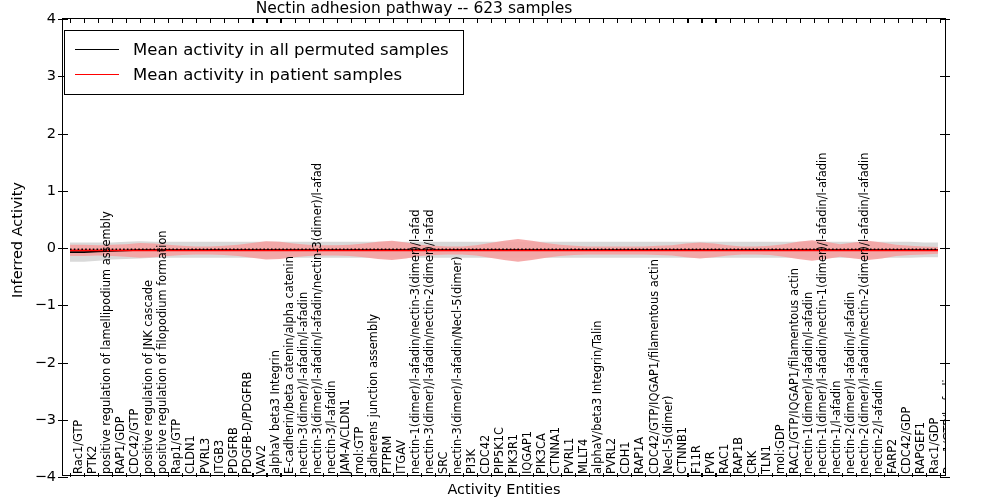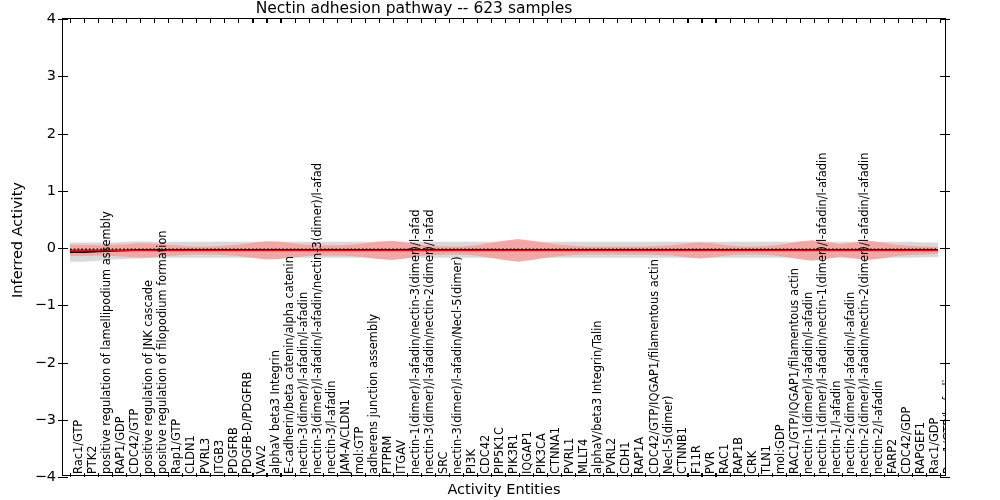--- a/index.html
+++ b/index.html
@@ -317,14 +317,24 @@
       <div class="xlab" style="left: 796.994px; top: 456px;">nectin-2(dimer)/l-afadin/nectin-2(dimer)/l-afadin/l-afadin</div>
       <div class="xlab" style="left: 811.025px; top: 456px;">nectin-2/l-afadin</div>
       <div class="xlab" style="left: 825.057px; top: 456px;">FARP2</div>
       <div class="xlab" style="left: 839.089px; top: 456px;">CDC42/GDP</div>
       <div class="xlab" style="left: 853.121px; top: 456px;">RAPGEF1</div>
       <div class="xlab" style="left: 867.152px; top: 456px;">Rac1/GDP</div>
       <div class="xlab" style="left: 881.184px; top: 456px;">Rap1/GTP/l-afadin</div>
     </div>
   <div id="xlabel">Activity Entities</div>
 
+  <div id="legend">
+      <div class="legend-row">
+        <span class="legend-swatch" style="border-top-color: rgb(0, 0, 0);"></span>
+        <span class="legend-text">Mean activity in all permuted samples</span>
+      </div>
+      <div class="legend-row">
+        <span class="legend-swatch" style="border-top-color: rgb(255, 0, 0);"></span>
+        <span class="legend-text">Mean activity in patient samples</span>
+      </div>
+    </div>
 
 </div>
 
 </body></html>

